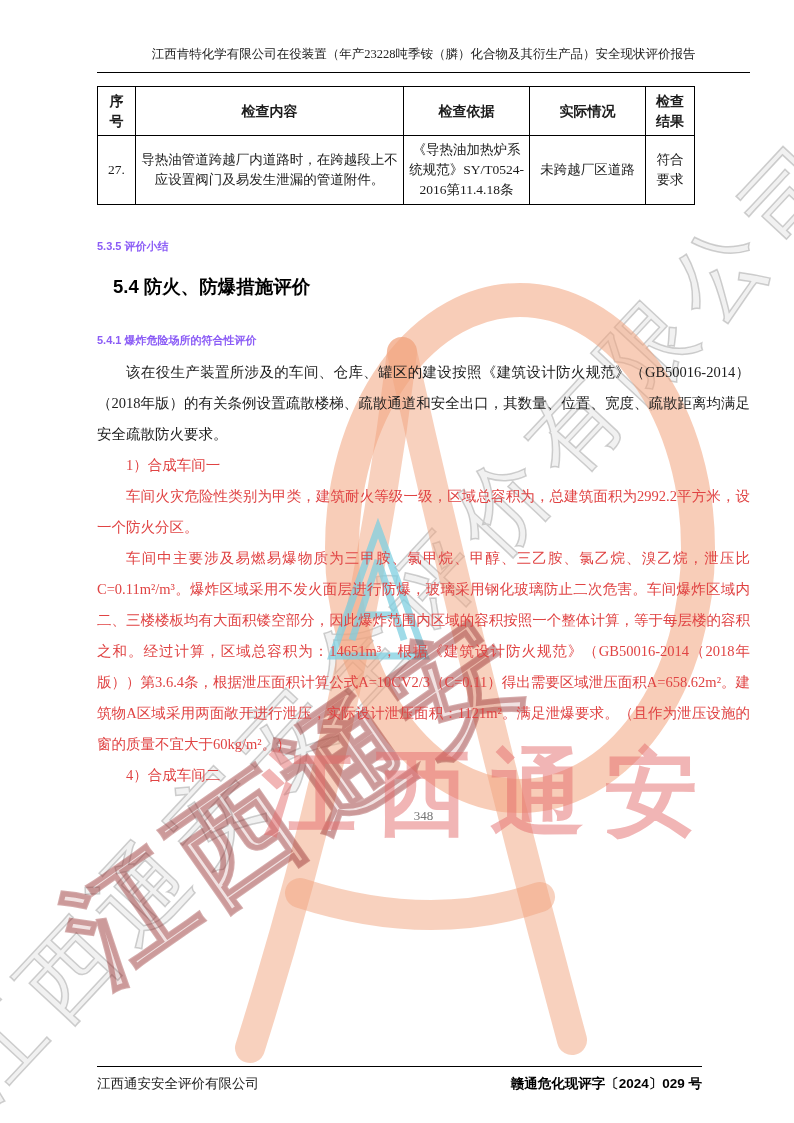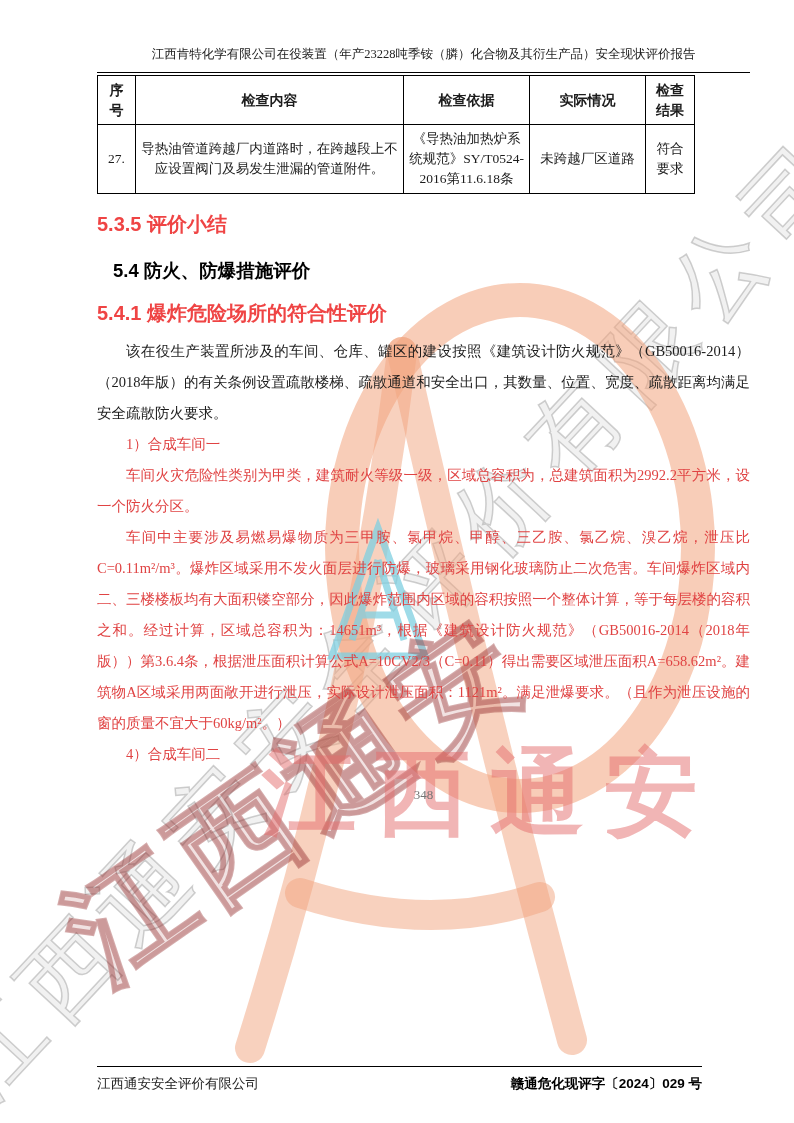--- a/index.html
+++ b/index.html
@@ -36,21 +36,21 @@
     color:rgba(228,108,108,0.5);
   }
   
   .content{position:relative;z-index:1;padding:46px 44px 0 97px;}
   .doc-header{
     text-align:center;font-size:12.5px;color:#222;
     padding-bottom:9px;border-bottom:1.5px solid #000;
     font-family:"Liberation Serif","DejaVu Serif",serif;
   }
   table.check{
-    border-collapse:collapse;margin-top:2px;width:524px;table-layout:fixed;
+    border-collapse:collapse;margin-top:13px;width:524px;table-layout:fixed;
     font-size:13.5px;
   }
   table.check th,table.check td{
     border:1.5px solid #000;text-align:center;vertical-align:middle;
     padding:4px 5px;line-height:20px;
   }
   table.check th{
     font-family:"Liberation Sans","DejaVu Sans",sans-serif;
     font-weight:bold;font-size:14px;height:36px;
   }
@@ -60,21 +60,21 @@
   .col-actual{width:116px;}
   .col-result{width:49px;}
   p.body{
     font-size:14.5px;line-height:31px;margin:0;
     text-align:justify;text-indent:2em;color:#1c1c1c;
   }
   p.first{margin-top:14px;}
   p.red{color:#e04343;}
   h3.h535,h3.h541{
     font-family:"Liberation Sans","DejaVu Sans",sans-serif;
-    font-size:20px;font-weight:bold;color:#ef4444;margin:17px 0 9px 0;
+    font-size:11px;font-weight:bold;color:#8b5cf6;margin:34px 0 9px 0;
   }
   h2.h54{
     font-family:"Liberation Sans","DejaVu Sans",sans-serif;
     font-size:18.5px;font-weight:bold;color:#000;margin:20px 0 8px 16px;
   }
   .pagenum{
     text-align:center;font-size:13px;margin-top:17px;color:#737373;
   }
   .doc-footer{
     position:absolute;left:97px;right:92px;top:1066px;z-index:1;
@@ -129,21 +129,21 @@
           <tr>
         <th>序号</th>
         <th>检查内容</th>
         <th>检查依据</th>
         <th>实际情况</th>
         <th>检查结果</th>
       </tr>
       <tr>
         <td>27.</td>
         <td>导热油管道跨越厂内道路时，在跨越段上不应设置阀门及易发生泄漏的管道附件。</td>
-        <td>《导热油加热炉系统规范》SY/T0524-2016第11.6.18条</td>
+        <td>《导热油加热炉系统规范》SY/T0524-2016第11.4.18条</td>
         <td>未跨越厂区道路</td>
         <td>符合要求</td>
       </tr>
     </tbody>
       </table>
 
 
     <h3 class="h535">5.3.5 评价小结</h3>
 
 

